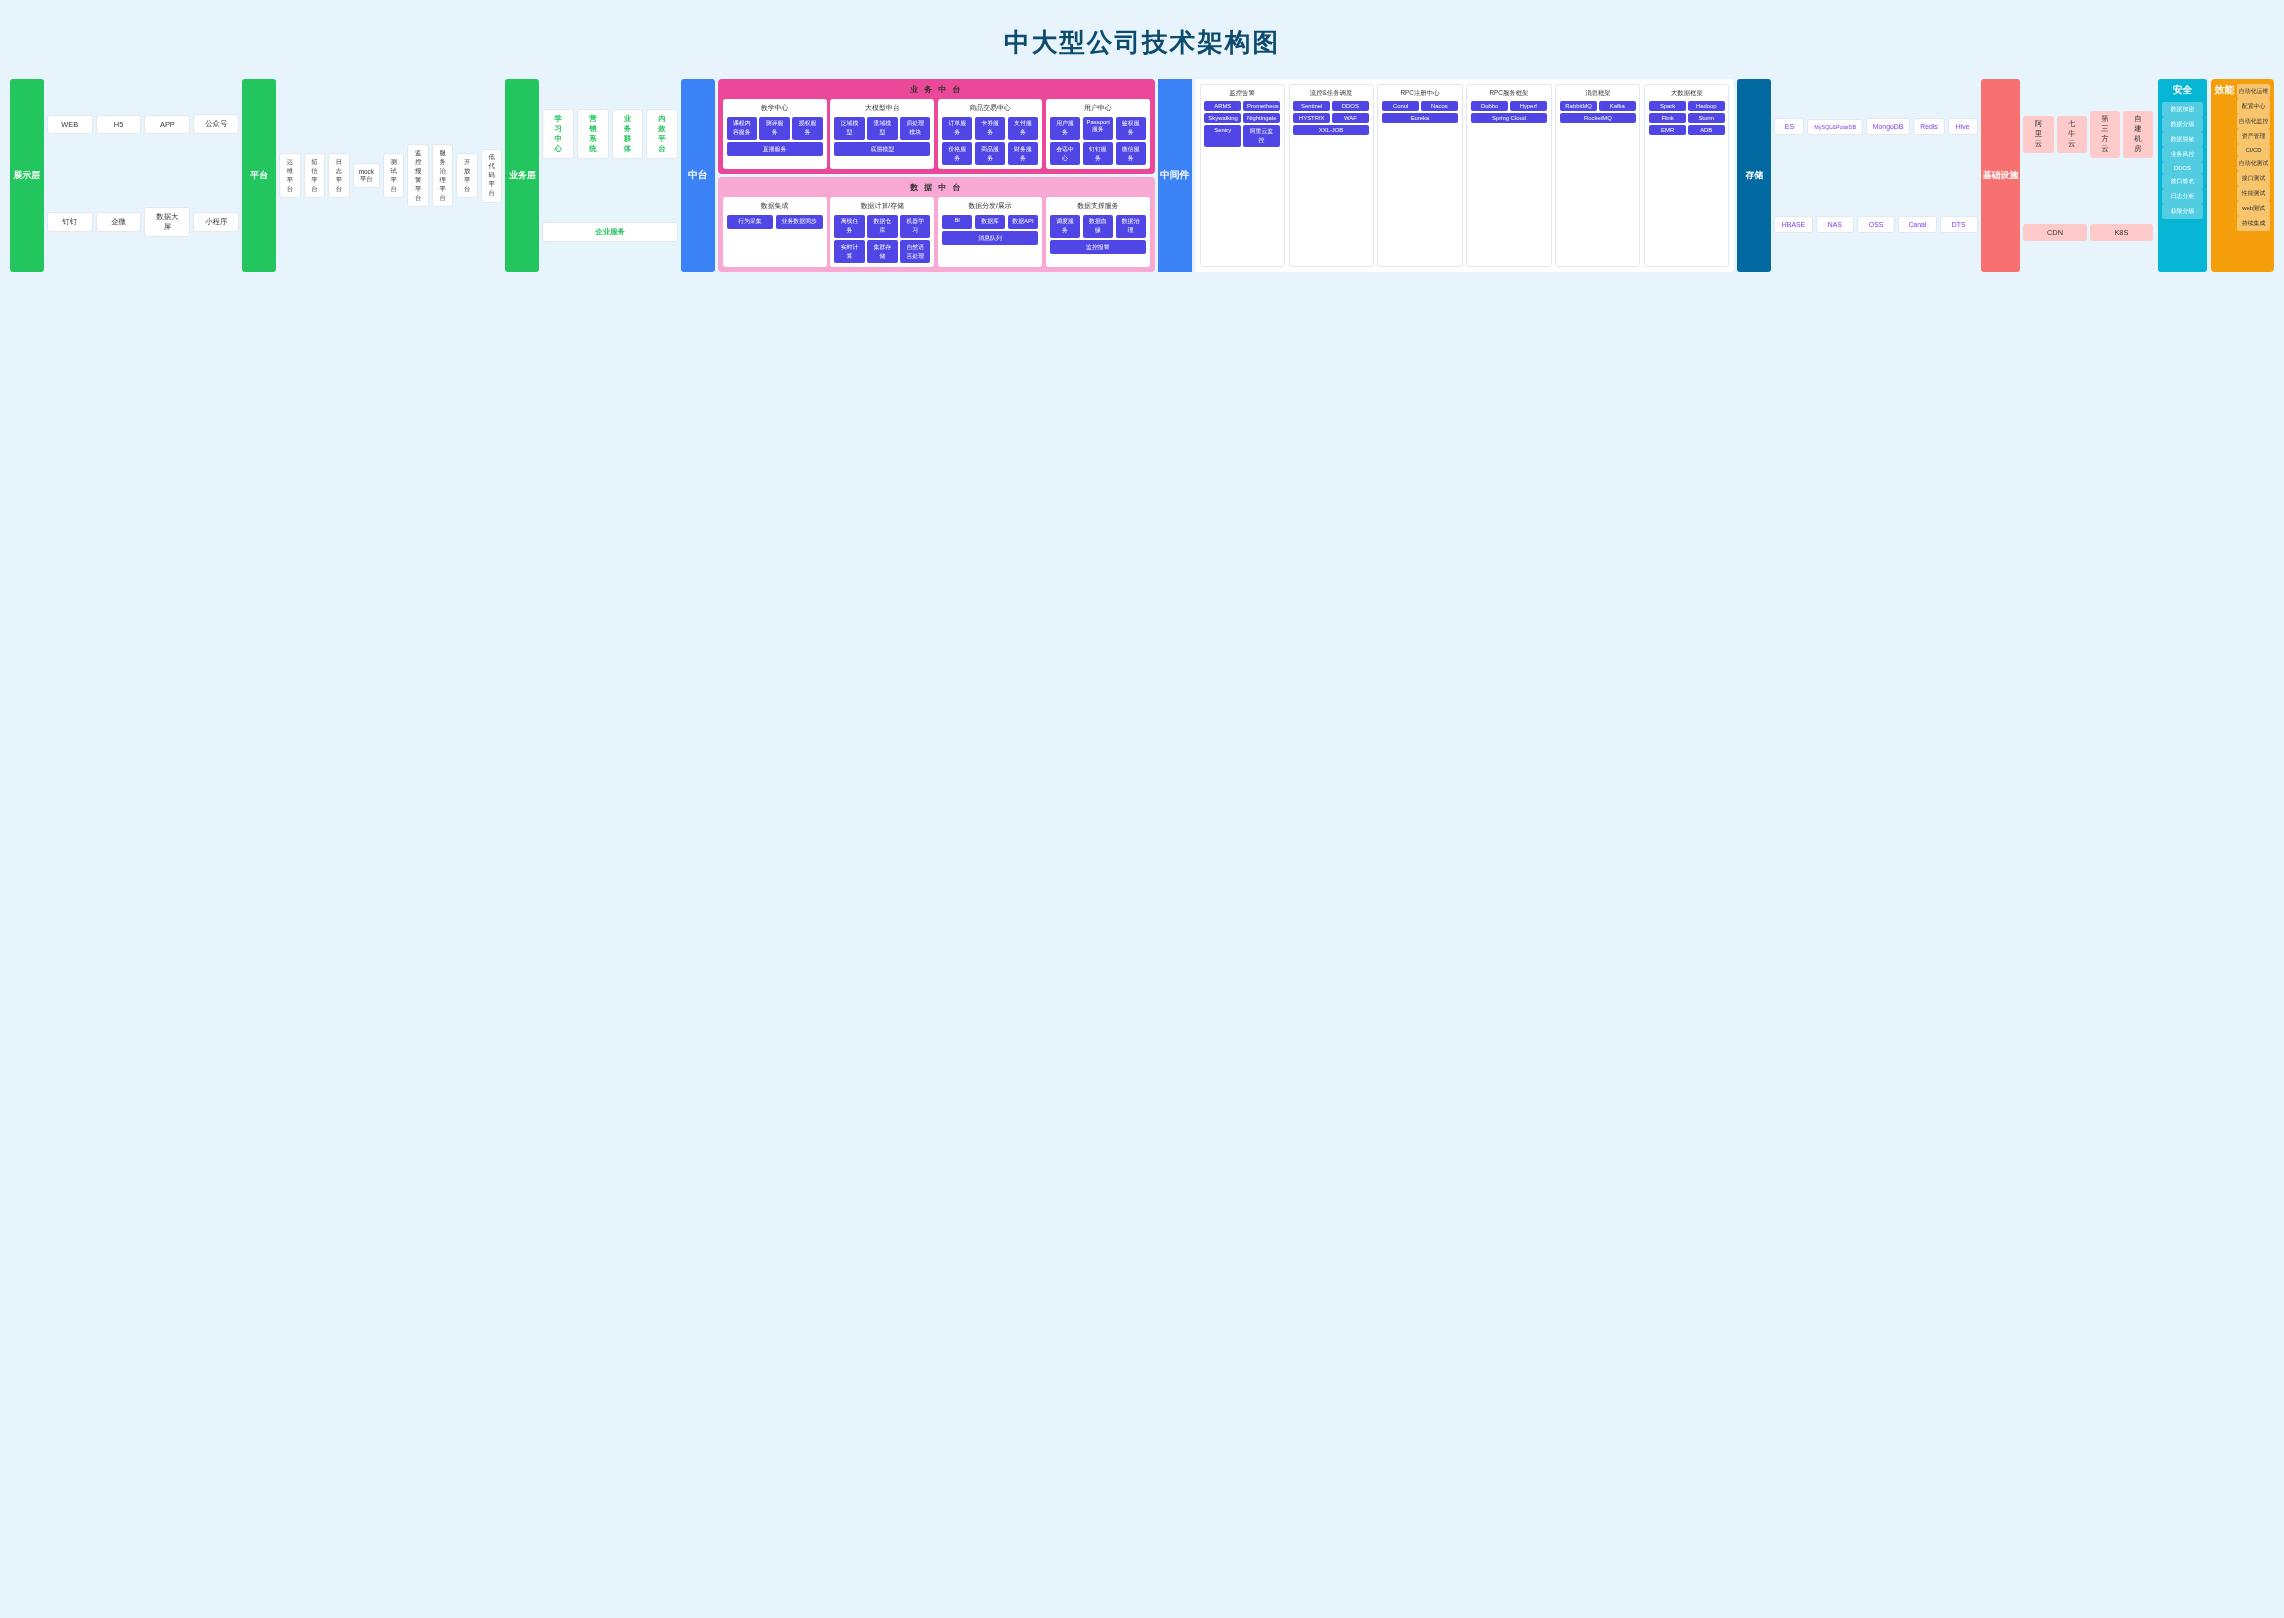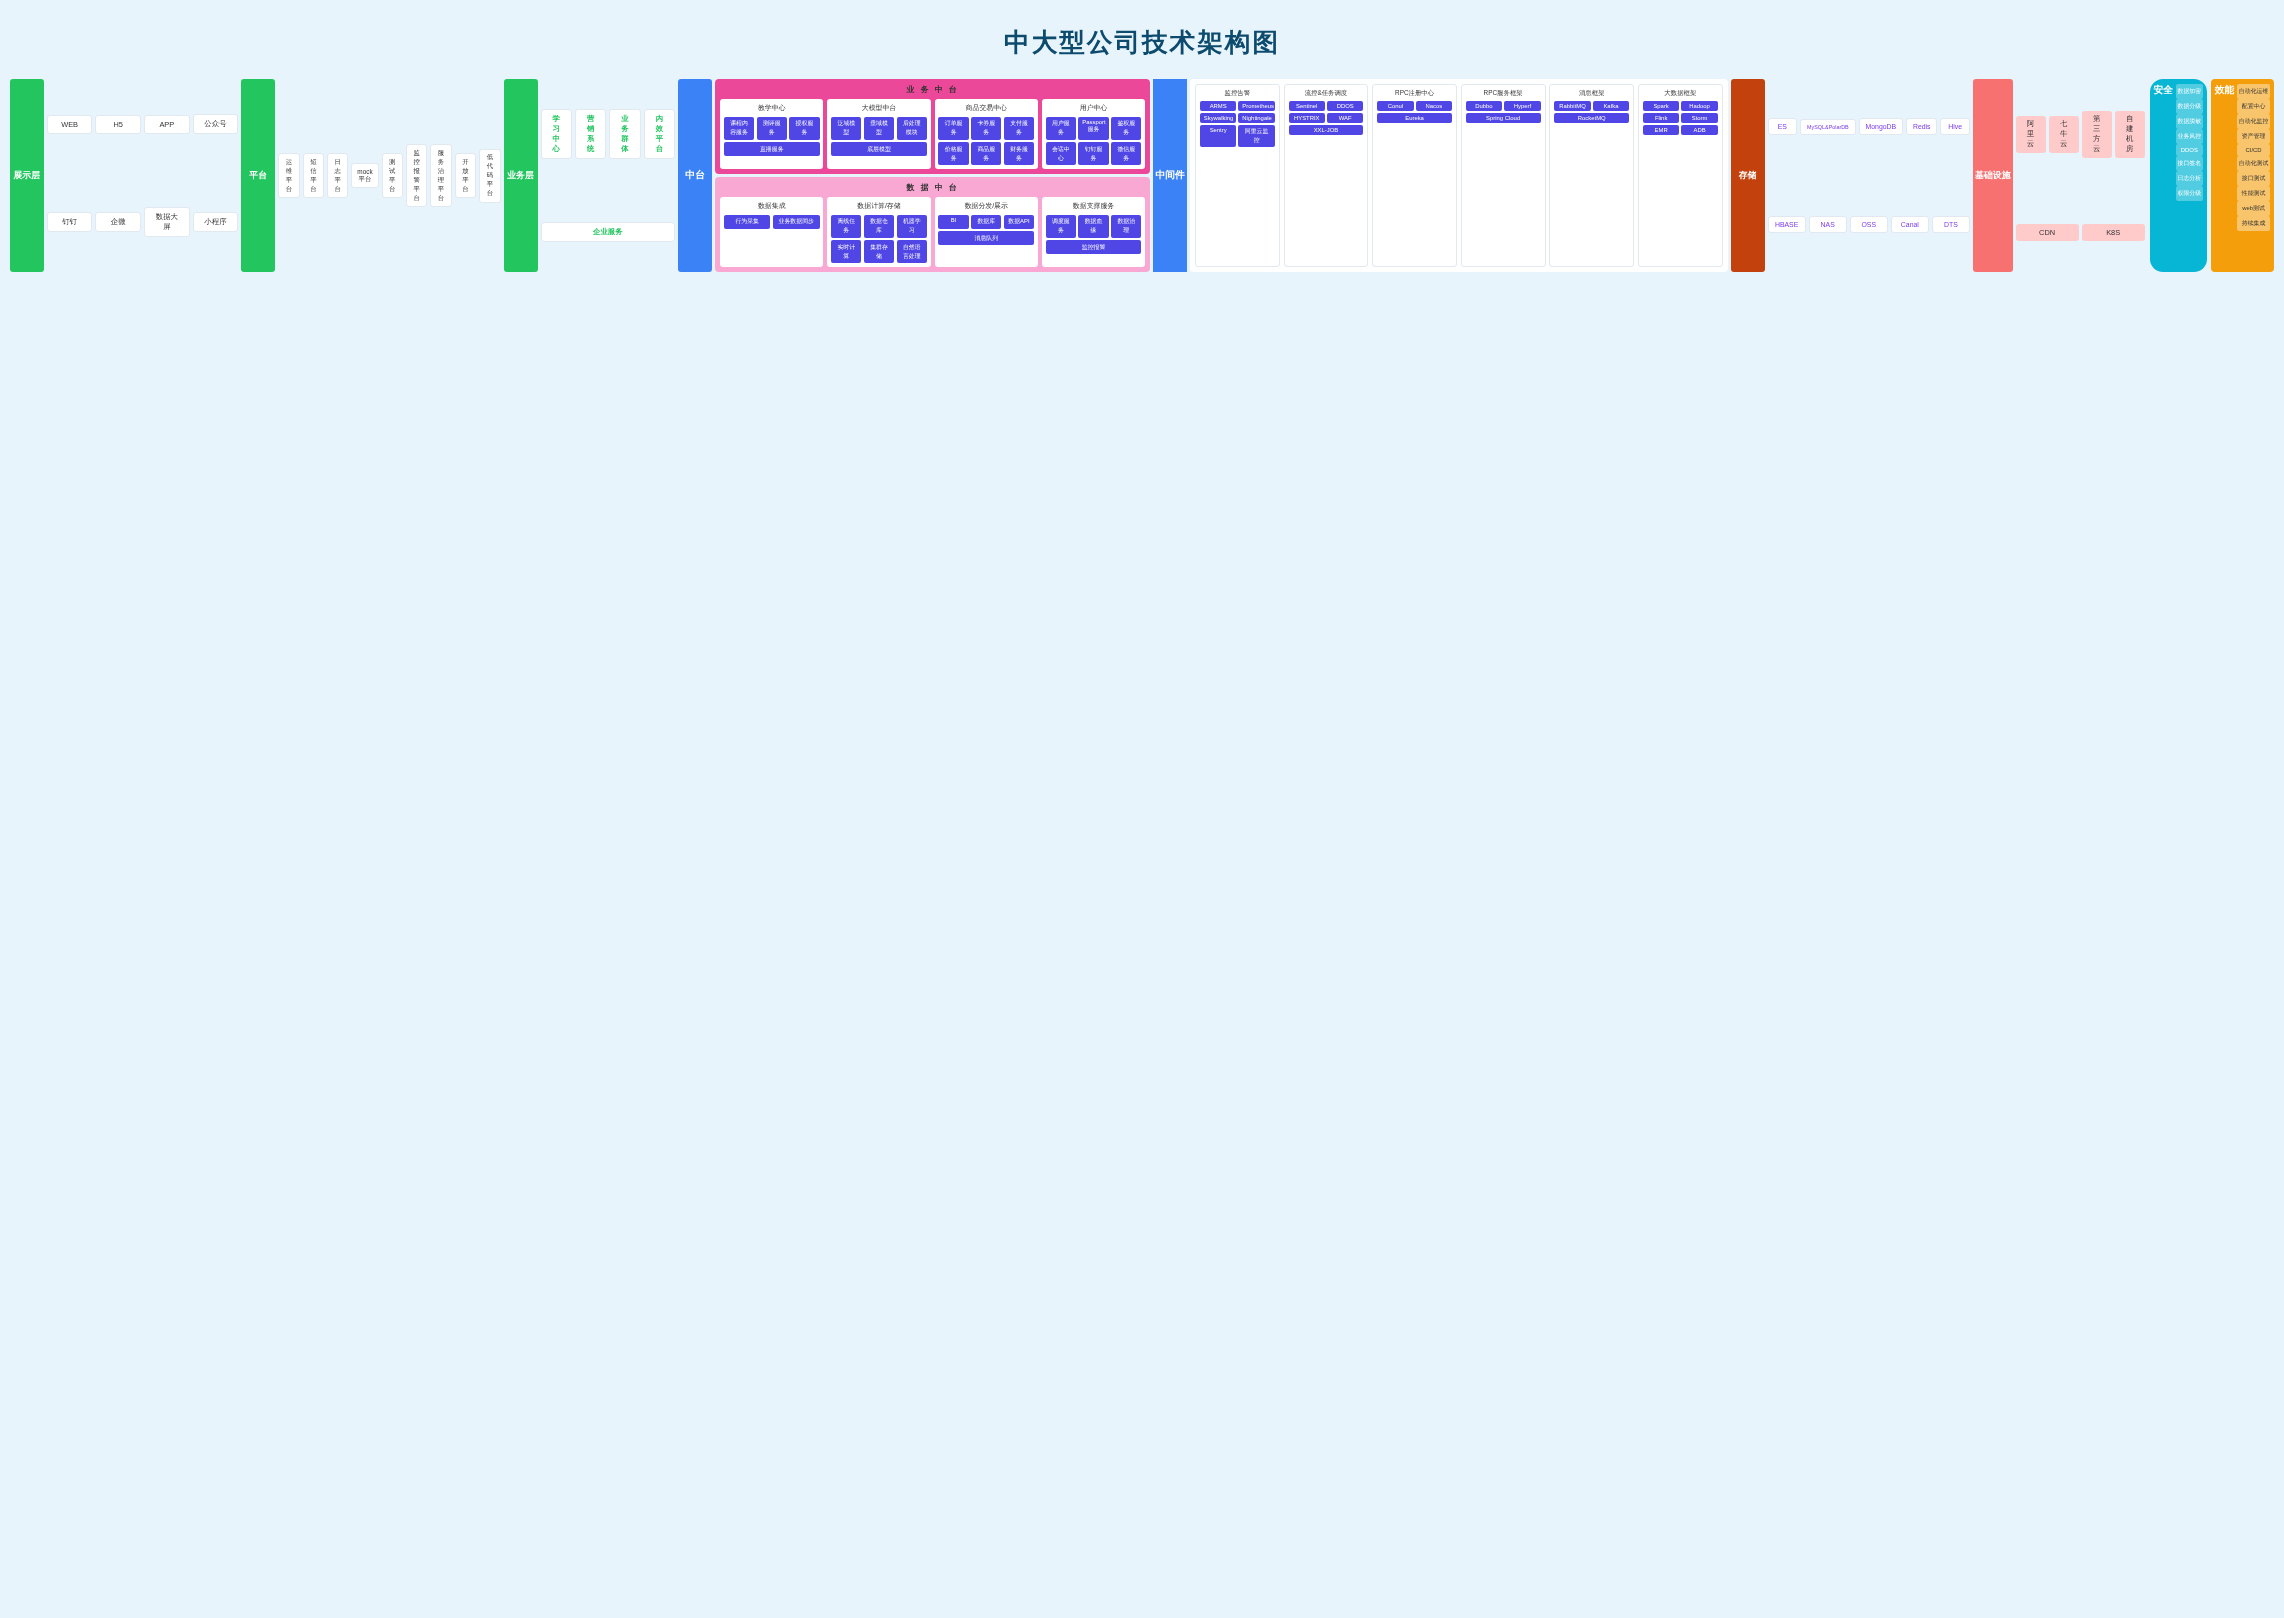--- a/index.html
+++ b/index.html
@@ -37,21 +37,21 @@
       display: flex;
       align-items: center;
       justify-content: center;
       color: white;
       font-size: 8.9px;
       font-weight: bold;
       border-radius: 3px;
       padding: 3.9px 2px;
     }
     .label-green { background: #22c55e; }
-    .label-purple { background: #c2410c; }
+    .label-purple { background: #0369a1; }
     .label-red { background: #f87171; }
 
     .row-content {
       flex: 1;
       display: flex;
       gap: 3px;
       align-items: center;
       flex-wrap: wrap;
     }
 
@@ -245,24 +245,25 @@
       background: #fecaca;
       border-radius: 3px;
       padding: 3.9px 7.9px;
       font-size: 7.4px;
       color: #333;
       text-align: center;
       flex: 1;
     }
     .security-panel {
       background: #06b6d4;
-      border-radius: 13px;
+      border-radius: 3px;
       padding: 4.9px 3.9px;
       min-width: 49px;
       display: flex;
+      flex-direction: column;
       gap: 2.5px;
     }
     .security-panel-title {
       text-align: center;
       color: white;
       font-size: 9.8px;
       font-weight: bold;
       margin-bottom: 2.5px;
     }
     .security-item {

